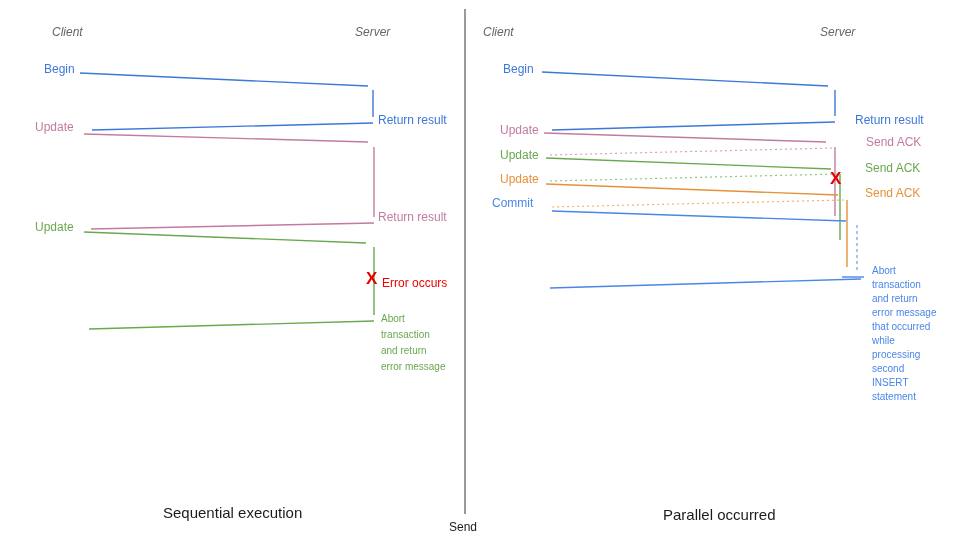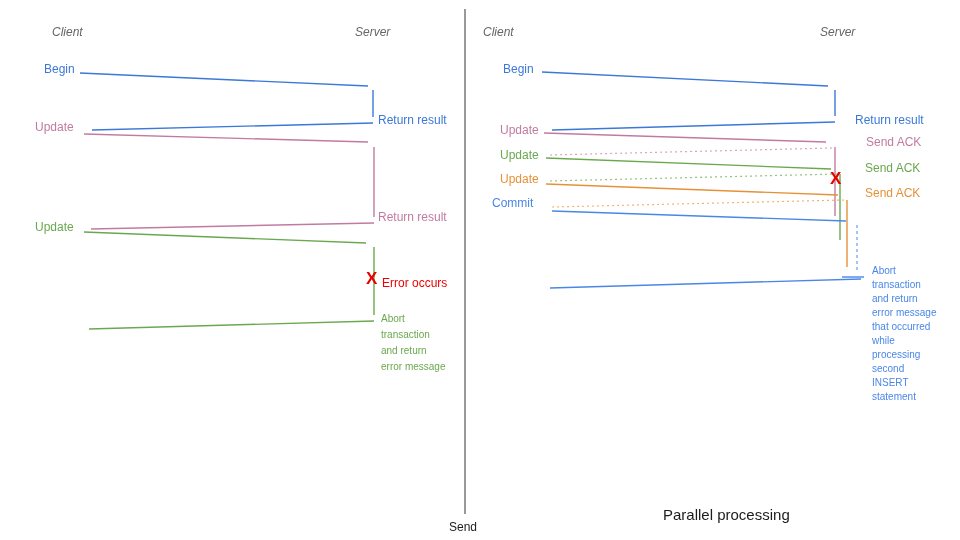--- a/index.html
+++ b/index.html
@@ -109,20 +109,21 @@
   <div class="lbl blue" style="left:378px;top:114px;">Return result</div>
   <div class="lbl pink" style="left:35px;top:121px;">Update</div>
   <div class="lbl pink" style="left:378px;top:211px;">Return result</div>
   <div class="lbl green" style="left:35px;top:221px;">Update</div>
   <div class="lbl xmark" style="left:366px;top:269px;">X</div>
   <div class="lbl red" style="left:382px;top:277px;">Error occurs</div>
   <div class="lbl green note note-left" style="left:381px;top:311px;">Abort
 transaction
 and return
 error message</div>
+  <div class="lbl caption" style="left:163px;top:504px;">Sequential execution</div>
 
   <div class="lbl role" style="left:483px;top:26px;">Client</div>
   <div class="lbl role" style="left:820px;top:26px;">Server</div>
   <div class="lbl blue" style="left:503px;top:63px;">Begin</div>
   <div class="lbl blue" style="left:855px;top:114px;">Return result</div>
   <div class="lbl pink" style="left:500px;top:124px;">Update</div>
   <div class="lbl pink" style="left:866px;top:136px;">Send ACK</div>
   <div class="lbl green" style="left:500px;top:149px;">Update</div>
   <div class="lbl green" style="left:865px;top:162px;">Send ACK</div>
   <div class="lbl orange" style="left:500px;top:173px;">Update</div>
@@ -132,17 +133,17 @@
   <div class="lbl lblue note note-right" style="left:872px;top:264px;">Abort
 transaction
 and return
 error message
 that occurred
 while
 processing
 second
 INSERT
 statement</div>
-  <div class="lbl caption" style="left:663px;top:506px;">Parallel processing</div>
+  <div class="lbl caption" style="left:663px;top:506px;">Parallel occurred</div>
 
   <div class="lbl time-lbl" style="left:449px;top:521px;">Send</div>
 
 </div>
 
 </body></html>

